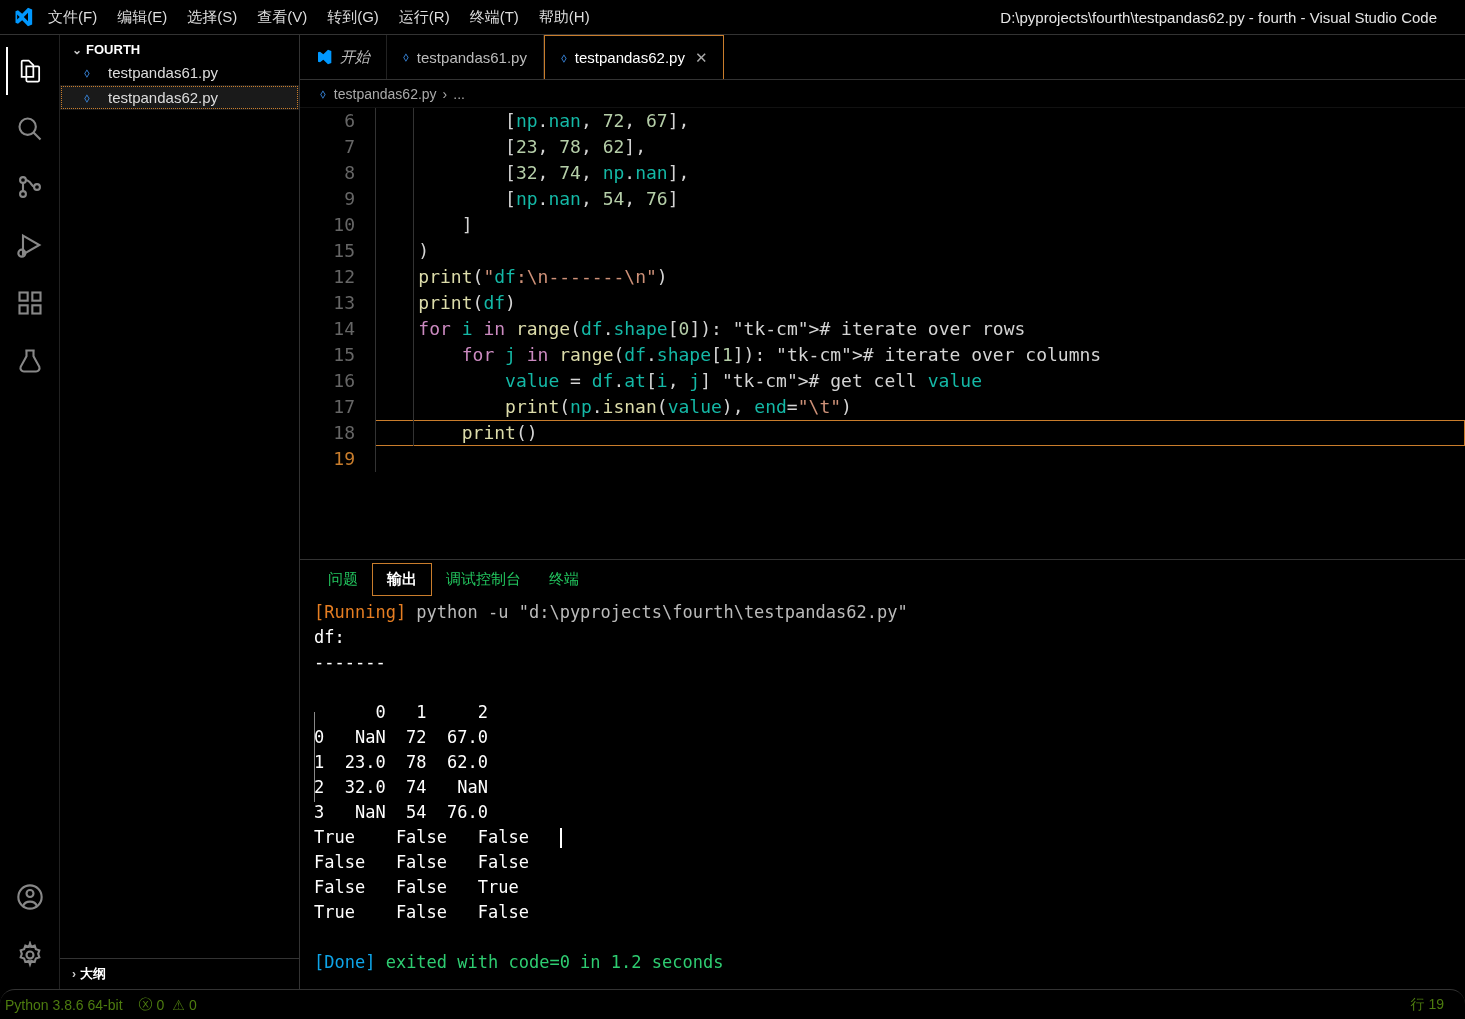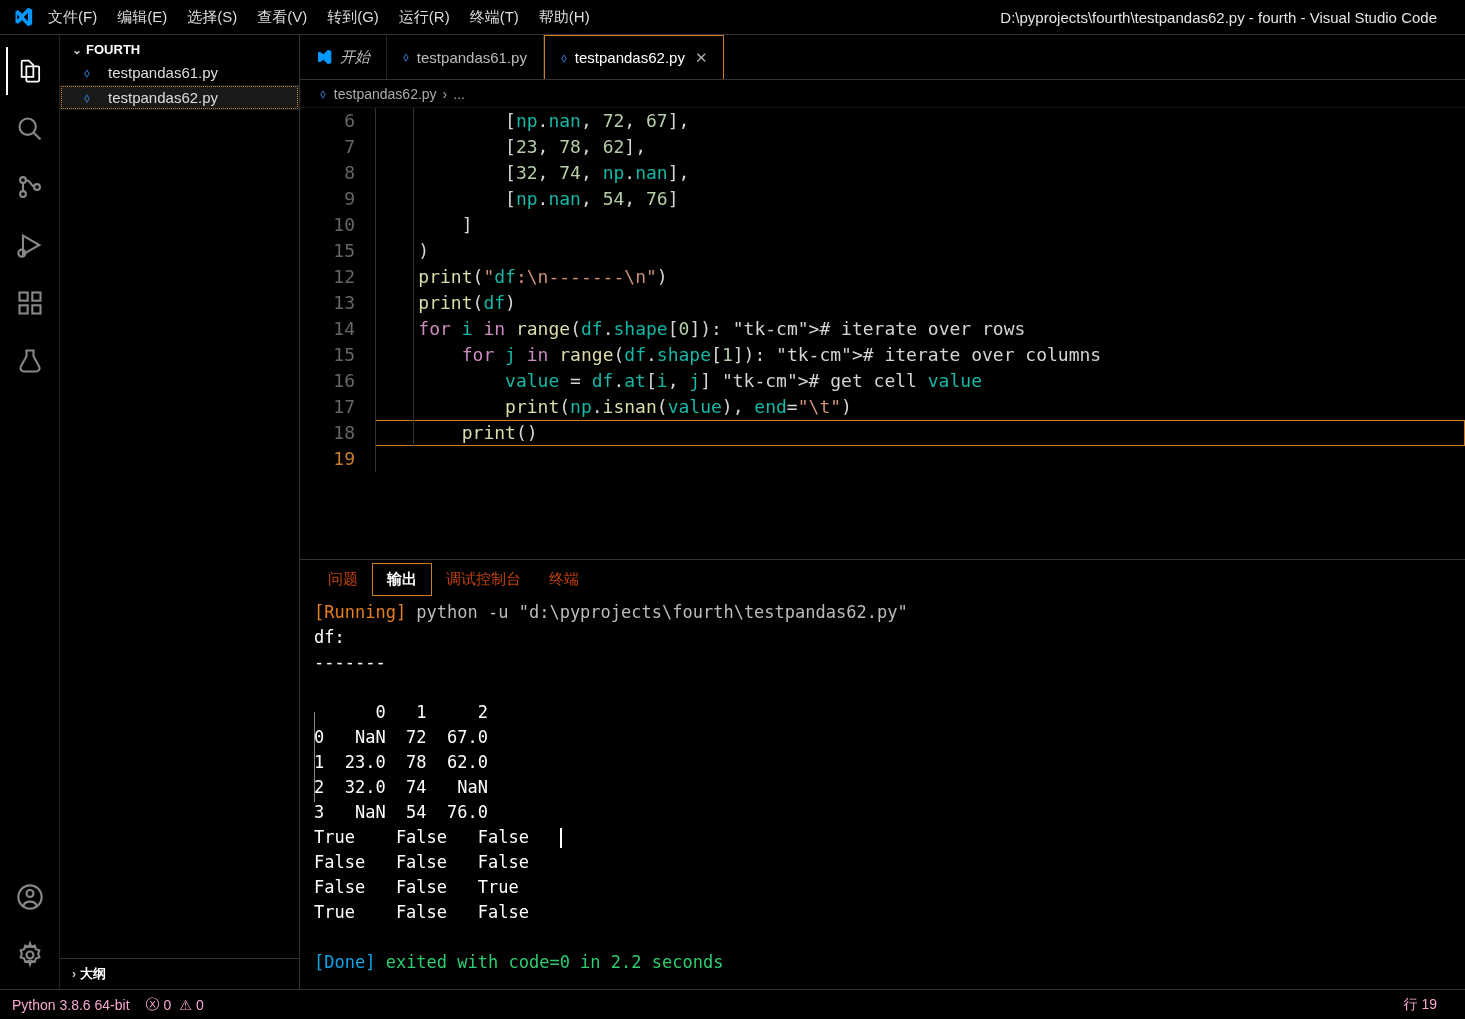--- a/index.html
+++ b/index.html
@@ -215,21 +215,21 @@
     }
     .panel-tabs {
       height: 38px;
       display: flex;
       align-items: center;
       padding-left: 14px;
       font-size: 15px;
     }
     .panel-tab {
       padding: 6px 14px;
-      color: #c2410c;
+      color: #22c55e;
       cursor:pointer;
     }
     .panel-tab.active {
       color: #fff;
       border: 1px solid #c97d2c;
       font-weight: bold;
     }
     .panel-body {
       flex:1;
       padding: 2px 14px;
@@ -256,23 +256,24 @@
       left:0;
       border-left:1px solid #888;
       height:90px;
     }
     .statusbar {
       height: 30px;
       background: #000;
       border-top:1px solid #333;
       display: flex;
       align-items: center;
-      padding: 0 12px;
+      padding: 0 5px;
       font-size: 14px;
-      color:#f9a8d4;
+      color:#4d7c0f;
+      border-radius:15px;
     }
     .statusbar .item { margin-right: 16px; display:flex; align-items:center;}
     .statusbar .spacer { flex:1; }
     svg { display:block; }
   </style>
 </head>
 <body>
 
 <div class="titlebar">
   <div class="logo">
@@ -436,21 +437,21 @@
 <span style="position:relative"><span class="vert-cursor"></span></span>      0   1     2
 0   NaN  72  67.0
 1  23.0  78  62.0
 2  32.0  74   NaN
 3   NaN  54  76.0
 True    False   False   <span class="cursor-block"></span>
 False   False   False
 False   False   True
 True    False   False
 
-<span class="out-done">[Done]</span><span class="out-green"> exited with code=0 in 2.2 seconds</span></div>
+<span class="out-done">[Done]</span><span class="out-green"> exited with code=0 in 1.2 seconds</span></div>
     </div>
   </div>
 </div>
 
 <div class="statusbar">
   <div class="item">Python 3.8.6 64-bit</div>
   <div class="item">
     <span style="margin-right:4px;">ⓧ</span>
     <span>0</span>
     <span style="margin:0 4px 0 8px;">⚠</span>

